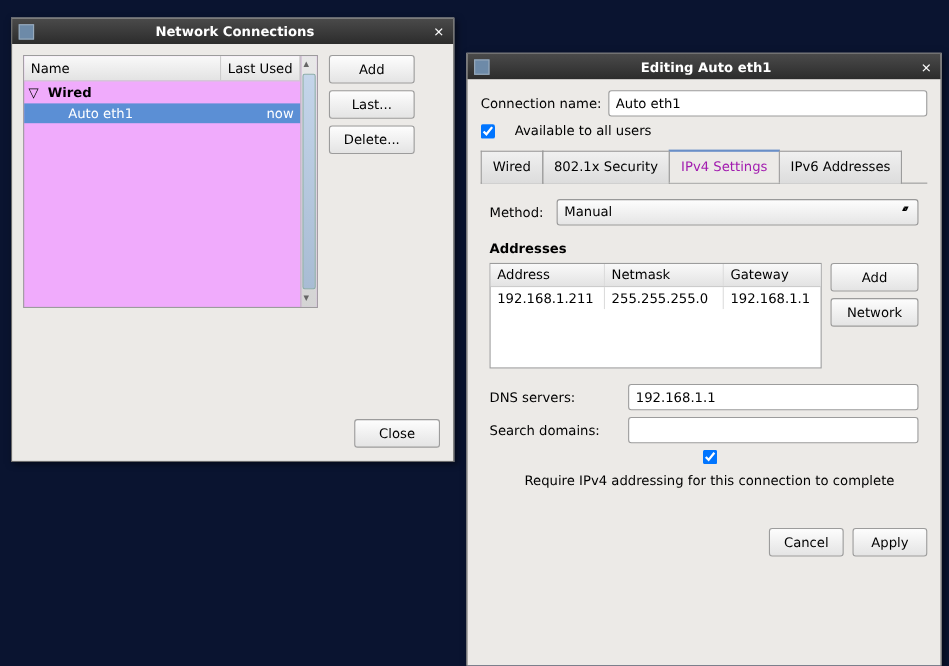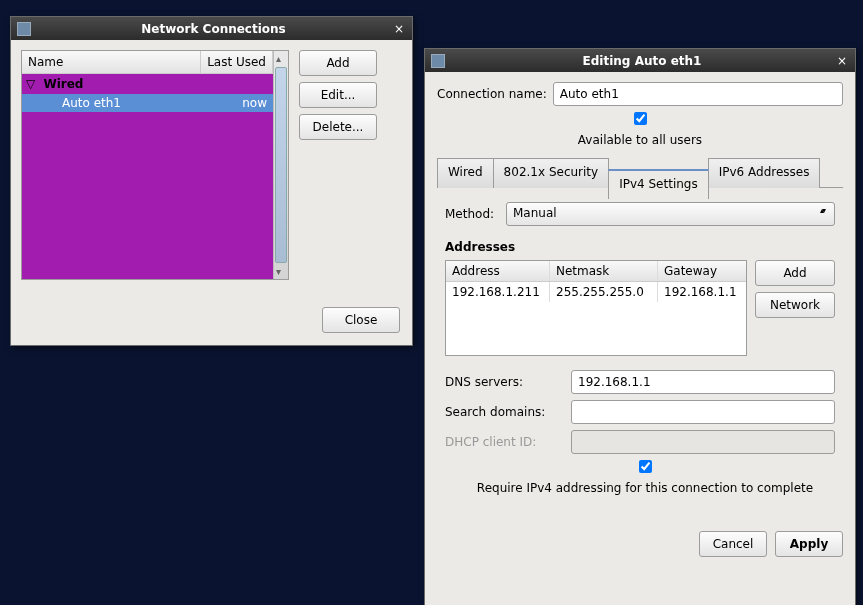--- a/index.html
+++ b/index.html
@@ -4,23 +4,23 @@
 <style>
   * { box-sizing: border-box; margin: 0; padding: 0; font-family: "DejaVu Sans", "Liberation Sans", sans-serif; font-size: 12px; }
   body { width: 863px; height: 605px; background: #0a1430; overflow: hidden; position: relative; }
 
   .window { position: absolute; background: #eceae7; border: 1px solid #6b6b6b; box-shadow: 2px 2px 6px rgba(0,0,0,0.5); }
   .titlebar { height: 23px; background: linear-gradient(#4a4a4a,#2c2c2c); color: #fff; display: flex; align-items: center; padding: 0 6px; }
   .titlebar .ticon { width: 14px; height: 14px; background: #6d8aa8; margin-right: 4px; border:1px solid #9ab; }
   .titlebar .ttitle { flex: 1; text-align: center; font-weight: bold; }
   .titlebar .tclose { cursor: pointer; width:14px; text-align:center; }
 
-  .nc-window { left: 10px; top: 16px; width: 403px; height: 330px; z-index: 1; }
+  .nc-window { left: 10px; top: 16px; width: 403px; height: 404px; z-index: 1; }
   .nc-body { padding: 10px; display: flex; gap: 10px; }
-  .nc-tree { width: 268px; height: 230px; background: #a21caf; border: 1px solid #9c9c9c; display:flex; }
+  .nc-tree { width: 268px; height: 230px; background: #f0abfc; border: 1px solid #9c9c9c; display:flex; }
   .nc-tree-inner { flex:1; }
   .nc-head { display:flex; background:linear-gradient(#f9f9f9,#e3e3e3); border-bottom:1px solid #ccc; }
   .nc-hcell { padding:4px 6px; border-right:1px solid #ccc; }
   .nc-hcell.name { flex:1; }
   .nc-group { padding:3px 4px; font-weight:bold; }
   .nc-row { display:flex; background:#5b8fd5; color:#fff; padding:2px 6px 2px 40px; }
   .nc-row .rname { flex:1; }
   .nc-scroll { width:15px; background:linear-gradient(#e8e8e8,#d4d4d4); border-left:1px solid #bbb; position:relative; }
   .nc-scroll::before { content:"▴"; position:absolute; top:2px; left:2px; font-size:10px; color:#666;}
   .nc-scroll::after { content:"▾"; position:absolute; bottom:2px; left:2px; font-size:10px; color:#666;}
@@ -31,21 +31,21 @@
 
   .ed-window { left: 424px; top: 16px; width: 432px; height: 560px; z-index: 2; margin-top: 32px; }
   .ed-body { padding: 10px 12px; }
   .row { display:flex; align-items:center; margin-bottom:6px; gap:6px; }
   .lbl { white-space:nowrap; }
   .txt { flex:1; background:#fff; border:1px solid #9c9c9c; border-radius:3px; padding:4px 6px; height:24px; }
   .txt[disabled]{ background:#e7e5e2; color:#888; }
   .chk { width:13px; height:13px; }
   .tabs { display:flex; margin-top:10px; border-bottom:1px solid #9c9c9c; }
   .tab { padding:6px 10px; background:linear-gradient(#f0f0f0,#dcdcdc); border:1px solid #9c9c9c; border-bottom:none; margin-right:-1px; cursor:pointer; position:relative; top:1px; }
-  .tab.active { background:#eceae7; color:#000000; z-index:2; padding-bottom:8px; top:12px; border-top:2px solid #6a8fc7; }
+  .tab.active { background:#eceae7; color:#a21caf; z-index:2; padding-bottom:8px; top:0px; border-top:2px solid #6a8fc7; }
   .tabpanel { border:0px solid #9c9c9c; padding:14px 8px 10px; }
   .sel { flex:1; background:linear-gradient(#fdfdfd,#e5e5e5); border:1px solid #999; border-radius:3px; height:24px; padding:3px 20px 3px 6px; position:relative; }
   .sel::after { content:"▴▾"; font-size:8px; line-height:8px; position:absolute; right:6px; top:4px; width:8px; letter-spacing:-2px; display:flex; flex-direction:column; }
   .section-label { font-weight:bold; margin:14px 0 6px 0; }
   .addr-area { display:flex; gap:8px; }
   .addr-table { flex:1; background:#fff; border:1px solid #9c9c9c; height:96px; }
   .at-head { display:flex; background:linear-gradient(#f9f9f9,#e3e3e3); border-bottom:1px solid #ccc; }
   .at-h, .at-c { padding:3px 6px; border-right:1px solid #dcdcdc; }
   .at-h.addr,.at-c.addr{width:104px;}
   .at-h.mask,.at-c.mask{width:108px;}
@@ -80,39 +80,39 @@
           <div class="rname">Auto eth1</div>
           <div>now</div>
         </div>
       </div>
       <div class="nc-scroll">
         <div class="thumb"></div>
       </div>
     </div>
     <div class="nc-buttons">
       <div class="btn">Add</div>
-      <div class="btn">Edit...</div>
+      <div class="btn">Last...</div>
       <div class="btn">Delete...</div>
     </div>
   </div>
   <div class="btn nc-close">Close</div>
 </div>
 
 <div class="window ed-window">
   <div class="titlebar">
     <div class="ticon"></div>
     <div class="ttitle">Editing Auto eth1</div>
     <div class="tclose">×</div>
   </div>
   <div class="ed-body">
     <div class="row">
       <div class="lbl">Connection name:</div>
       <input class="txt" value="Auto eth1" style="">
     </div>
-    <div class="row" style="gap:8px;flex-direction:column;">
+    <div class="row" style="gap:18px;">
       <input type="checkbox" class="chk" checked="" style="">
       <div>Available to all users</div>
     </div>
 
     <div class="tabs">
       <div class="tab">Wired</div>
       <div class="tab">802.1x Security</div>
       <div class="tab active">IPv4 Settings</div>
       <div class="tab">IPv6 Addresses</div>
     </div>
@@ -145,32 +145,28 @@
       </div>
 
       <div class="row" style="margin-top:14px;">
         <div class="lbl" style="width:120px;">DNS servers:</div>
         <input class="txt" value="192.168.1.1" style="">
       </div>
       <div class="row">
         <div class="lbl" style="width:120px;">Search domains:</div>
         <input class="txt" value="" style="">
       </div>
-      <div class="row">
-        <div class="lbl" style="width:120px;color:#999;">DHCP client ID:</div>
-        <input class="txt" disabled="" value="" style="">
-      </div>
       <div class="row" style="gap:8px;margin-top:6px;padding-left:10px;flex-direction:column;">
         <input type="checkbox" class="chk" checked="" style="">
         <div>Require IPv4 addressing for this connection to complete</div>
       </div>
     </div>
   </div>
   <div class="ed-actions">
     <div class="btn" style="min-width:68px;">Cancel</div>
-    <div class="btn" style="min-width:68px;font-weight:bold;">Apply</div>
+    <div class="btn" style="min-width:68px;">Apply</div>
   </div>
 </div>
 
 <div class="watermark">
   <div class="wm-icon">✦</div>
   <span>VV大数据</span>
 </div>
 
 </body></html>

